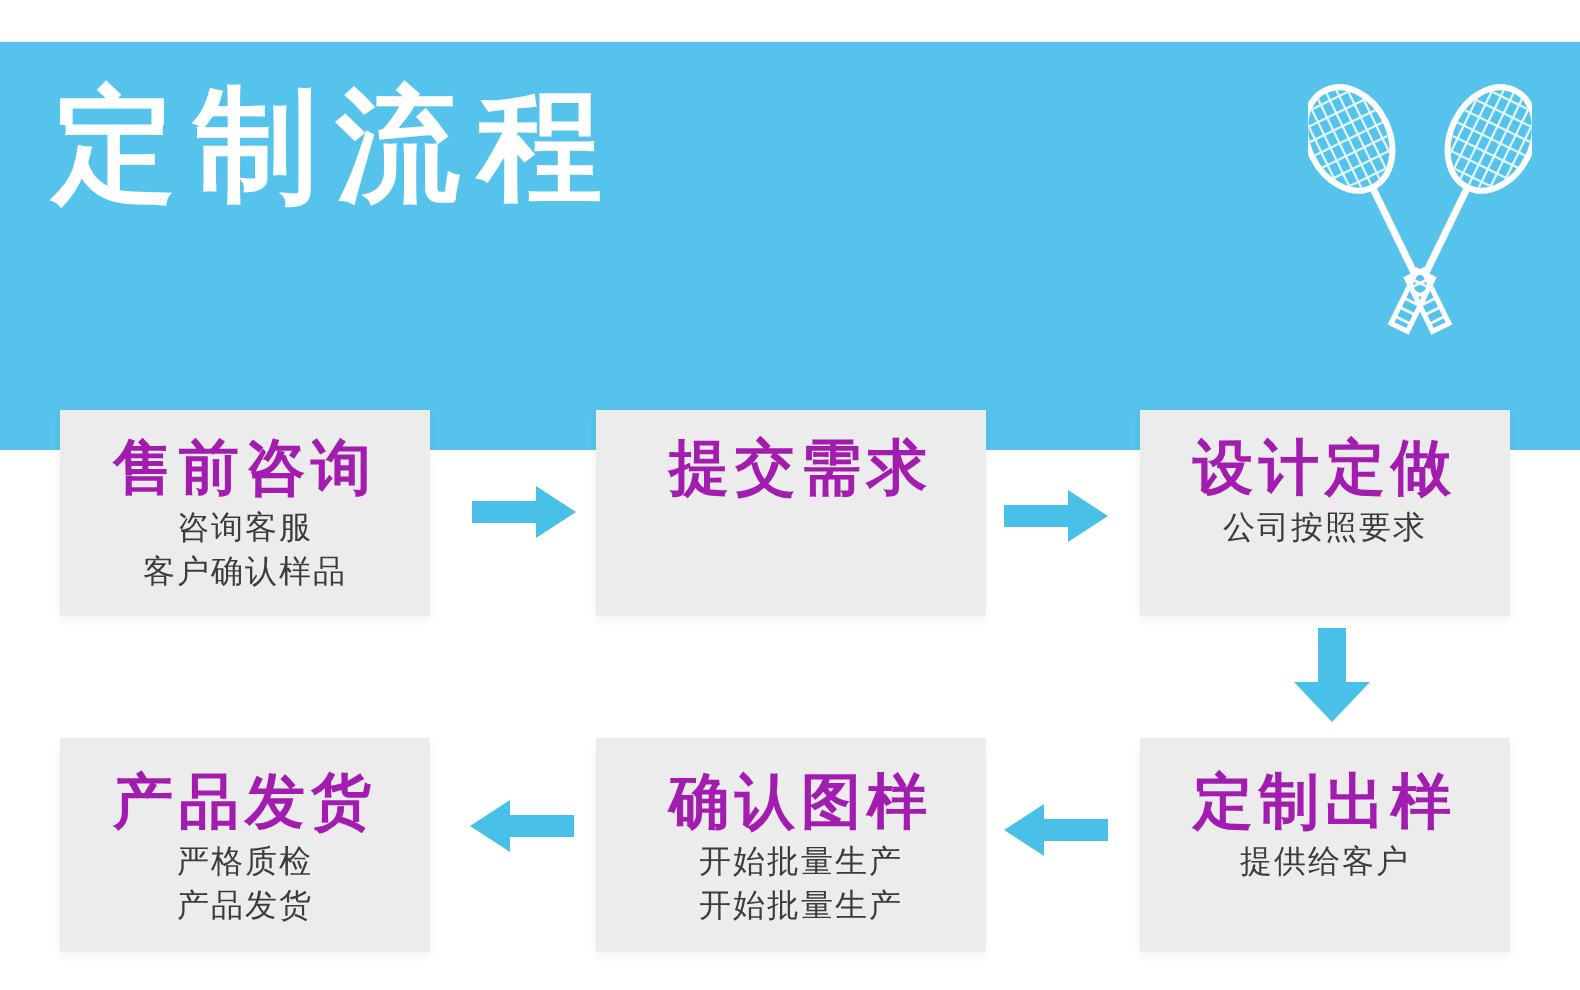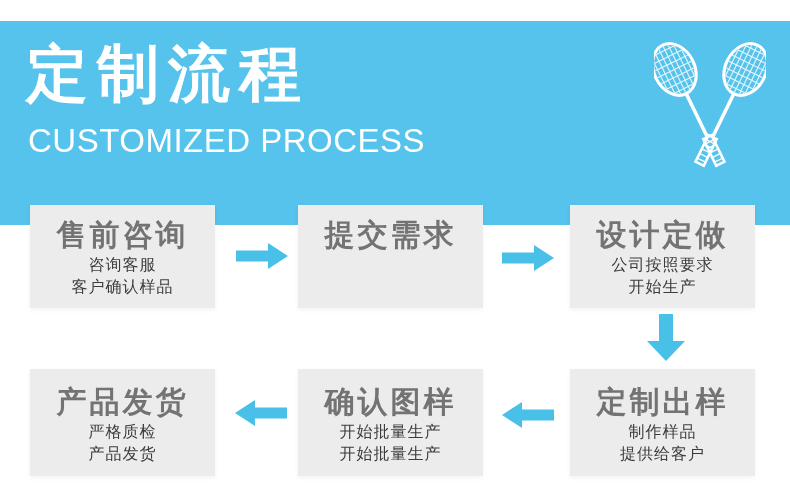--- a/index.html
+++ b/index.html
@@ -26,24 +26,24 @@
   .rackets{
     position:absolute;left:654px;top:16px;width:112px;height:142px;
   }
   
   .step{
     position:absolute;width:185px;background:#ececec;text-align:center;
     box-shadow:0 2px 5px rgba(0,0,0,0.05);
   }
   .row1{top:205px;height:103px;}
   .row2{top:369px;height:107px;}
-  .c1{left:30px;} .c2{left:298px;} .c3{left:570px;}
+  .c1{left:30px;} .c2{left:298px;padding-left:10px;} .c3{left:570px;}
   .step-title{
     margin-top:11px;font-size:30px;line-height:38px;font-weight:700;
-    color:#737373;letter-spacing:3px;
+    color:#a21caf;letter-spacing:3px;
   }
   .row2 .step-title{margin-top:14px;}
   .step-line{
     font-size:16px;line-height:22px;color:#3c3c3c;letter-spacing:1px;
   }
   
   .arrow{position:absolute;display:block;}
   .arrow polygon{fill:#49c0e8;}
   .a-r1{left:236px;top:243px;width:52px;height:26px;}
   .a-r2{left:502px;top:245px;width:52px;height:26px;}
@@ -51,21 +51,20 @@
   .a-l1{left:502px;top:402px;width:52px;height:26px;}
   .a-l2{left:235px;top:400px;width:52px;height:26px;}
   
   .rk{stroke:#ffffff;fill:none;}
 </style>
 </head>
 <body>
 
 <div class="banner">
   <div class="banner-title">定制流程</div>
-  <div class="banner-subtitle">CUSTOMIZED PROCESS</div>
 
   <svg class="rackets" viewBox="0 0 110 138" aria-hidden="true">
     <defs>
       <g id="racket">
         <clipPath id="headclip">
             <ellipse cx="0" cy="-41" rx="18.5" ry="25"></ellipse>
           </clipPath>
         <g clip-path="url(#headclip)" class="rk" stroke-width="1.1" opacity="0.85">
           <line x1="-15" y1="-68" x2="-15" y2="-14"></line>
             <line x1="-10" y1="-68" x2="-10" y2="-14"></line>
@@ -115,30 +114,28 @@
     <div class="step-title">提交需求</div>
   </div>
 
   <svg class="arrow a-r2" viewBox="0 0 52 26">
     <polygon points="0,7.5 32,7.5 32,0 52,13 32,26 32,18.5 0,18.5"></polygon>
   </svg>
 
   <div class="step row1 c3">
     <div class="step-title">设计定做</div>
     <div class="step-line">公司按照要求</div>
-    <div class="step-line">开始生产</div>
   </div>
 
   <svg class="arrow a-d" viewBox="0 0 38 47">
     <polygon points="12,0 26,0 26,27 38,27 19,47 0,27 12,27"></polygon>
   </svg>
 
   <div class="step row2 c3">
     <div class="step-title">定制出样</div>
-    <div class="step-line">制作样品</div>
     <div class="step-line">提供给客户</div>
   </div>
 
   <svg class="arrow a-l1" viewBox="0 0 52 26">
     <polygon points="52,7.5 20,7.5 20,0 0,13 20,26 20,18.5 52,18.5"></polygon>
   </svg>
 
   <div class="step row2 c2">
     <div class="step-title">确认图样</div>
     <div class="step-line">开始批量生产</div>

